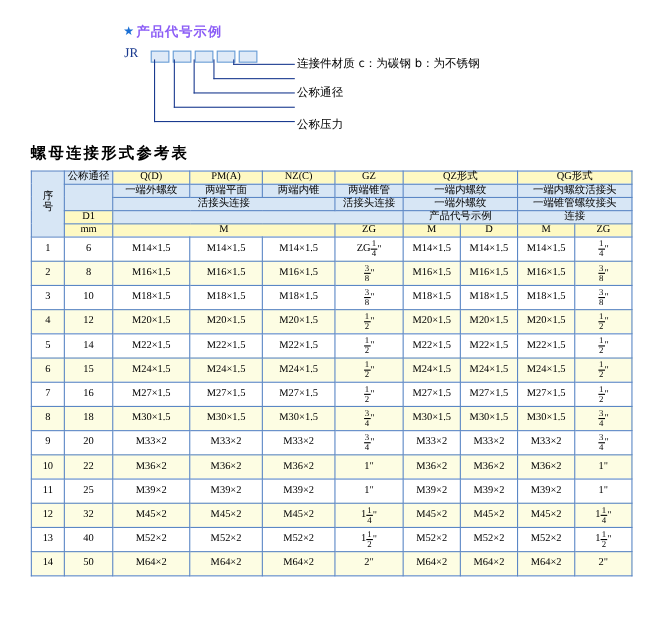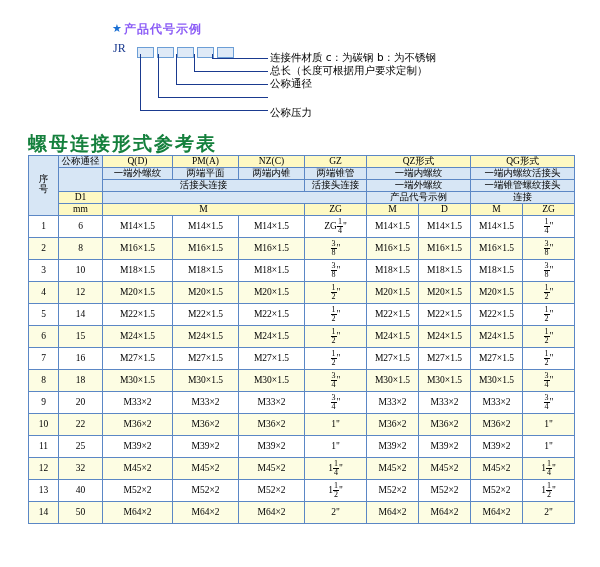--- a/index.html
+++ b/index.html
@@ -11,21 +11,21 @@
   
   #legend{position:absolute;left:0;top:0;width:600px;height:128px;}
   .star{position:absolute;left:112px;top:22px;color:#1a6fd4;font-size:11px;}
   .legend-title{position:absolute;left:124px;top:21px;font-size:12px;font-weight:bold;color:#8b5cf6;letter-spacing:1px;}
   .jr{position:absolute;left:113px;top:41px;font-size:12px;color:#1a3a8f;font-family:"Liberation Serif",serif;text-align:center;}
   .boxrow{position:absolute;left:137px;top:44px;}
   .boxrow span{display:inline-block;width:15px;height:9px;border:1px solid #6b9ed6;background:#dfeaf7;margin-right:3px;}
   .leader{position:absolute;border-left:1px solid #1a3a8f;border-bottom:1px solid #1a3a8f;}
   .lg-label{position:absolute;font-size:10.5px;color:#000;white-space:nowrap;font-family:"DejaVu Sans",sans-serif;}
   
-  #sec-title{position:absolute;left:28px;top:131px;font-size:19px;font-weight:bold;color:#15803d;letter-spacing:2px;}
+  #sec-title{position:absolute;left:28px;top:131px;font-size:14px;font-weight:bold;color:#000000;letter-spacing:2px;}
   
   #tbl{position:absolute;left:28px;top:155px;width:546px;border-collapse:collapse;table-layout:fixed;}
   #tbl td{border:1px solid #5b87c5;font-size:9.5px;text-align:center;vertical-align:middle;padding:0;line-height:1.15;
           font-family:"Liberation Serif","DejaVu Serif",serif;}
   .hdr{background:#fef9c3;font-weight:normal;}
   .hdr-cn{background:#d7e6f5;font-family:"DejaVu Sans",sans-serif;font-size:9px;}
   .rowA{background:#fdfde3;}
   .rowB{background:#fff;}
   .frac{display:inline-block;vertical-align:middle;font-size:8px;line-height:1;text-align:center;}
   .frac .n{display:block;border-bottom:1px solid #000;padding:0 1px;}
@@ -44,21 +44,20 @@
     <span></span><span></span><span></span><span></span><span></span>
   </div>
 
   <div class="leader" style="left:212px;top:54px;width:55px;height:4px;"></div>
   <div class="leader" style="left:194px;top:54px;width:73px;height:17px;"></div>
   <div class="leader" style="left:176px;top:54px;width:91px;height:30px;"></div>
   <div class="leader" style="left:158px;top:54px;width:109px;height:43px;"></div>
   <div class="leader" style="left:140px;top:54px;width:127px;height:56px;"></div>
 
   <div class="lg-label" style="left:270px;top:51px;">连接件材质  c：为碳钢  b：为不锈钢</div>
-  <div class="lg-label" style="left:270px;top:64px;">总长（长度可根据用户要求定制）</div>
   <div class="lg-label" style="left:270px;top:77px;">公称通径</div>
   <div class="lg-label" style="left:270px;top:90px;margin-top:16px;">公称压力</div>
 </div>
 
 <div id="sec-title">螺母连接形式参考表</div>
 
 <table id="tbl">
   <colgroup>
     <col style="width:30px">
       <col style="width:44px">

